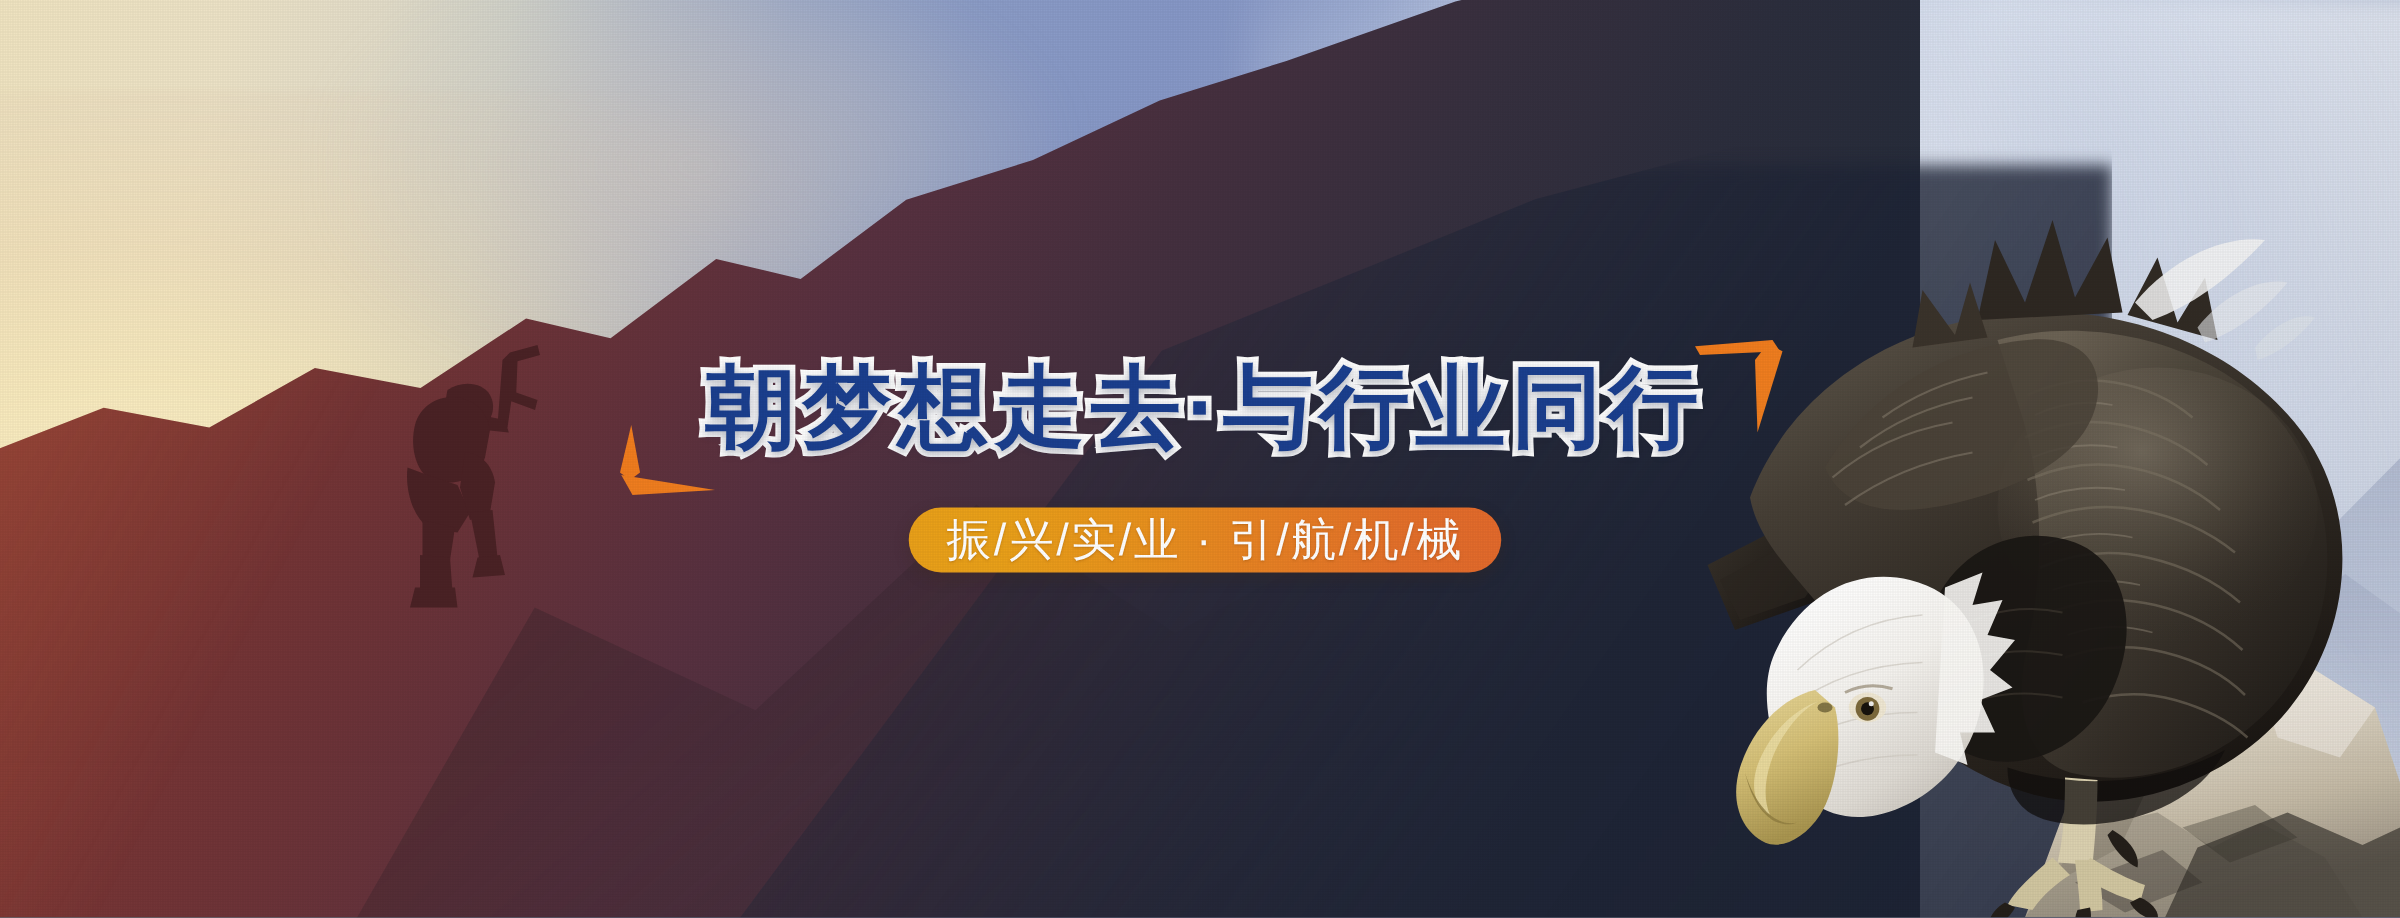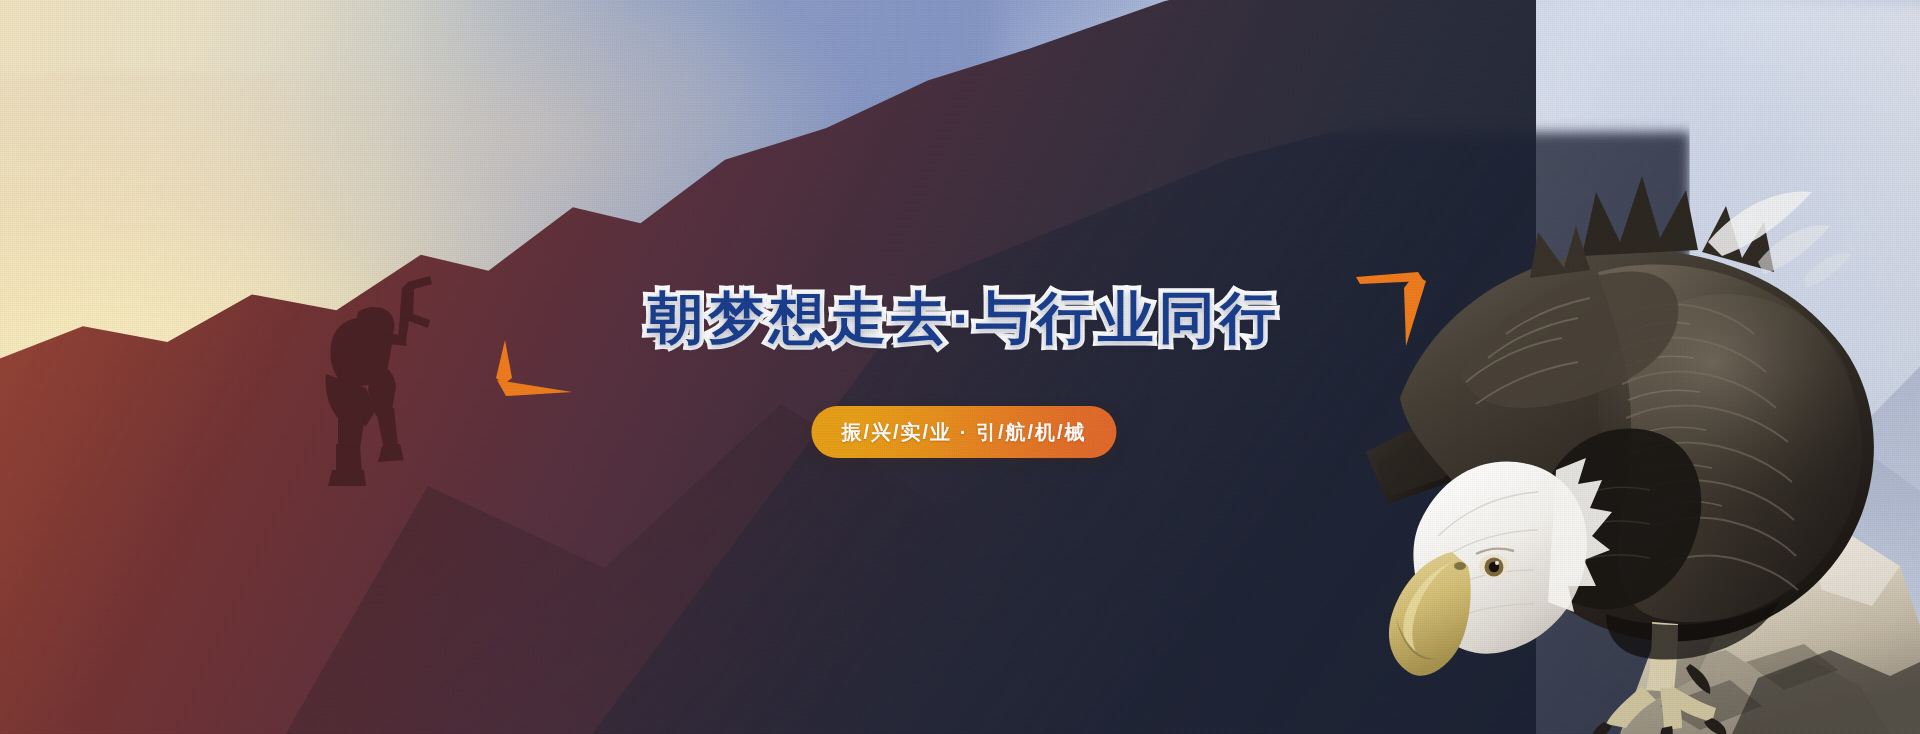--- a/index.html
+++ b/index.html
@@ -253,21 +253,21 @@
   }
   .accent-left  { left: 494px; top: 340px; width: 78px; height: 56px; }
   .accent-right { left: 1356px; top: 272px; width: 72px; height: 74px; }
 
   
   .headline {
     position: absolute;
     left: 0; right: 0;
     top: 290px;
     text-align: center;
-    font-size: 56px;
+    font-size: 72px;
     line-height: 1.0;
     font-weight: bold;
     letter-spacing: 5px;
     color: #1b3f8e;
     font-family: "Liberation Sans", "DejaVu Sans", sans-serif;
     -webkit-text-stroke: 9px #ffffff;
     paint-order: stroke fill;
     text-shadow: 0 3px 7px rgba(30,40,70,0.35);
     white-space: nowrap;
     padding-left: 8px;
@@ -283,22 +283,22 @@
     height: 52px;
     padding: 0 30px;
     display: flex;
     align-items: center;
     justify-content: center;
     border-radius: 26px;
     background: linear-gradient(96deg, #e9a019 0%, #e9a019 16%, #e8921d 38%, #e67f24 62%, #e3702a 82%, #e2692c 100%);
     box-shadow: 0 4px 12px rgba(60,40,20,0.28);
   }
   .pill-text {
-    font-size: 20px;
-    font-weight: bold;
+    font-size: 36px;
+    font-weight: normal;
     color: #ffffff;
     letter-spacing: 2px;
     line-height: 1;
     white-space: nowrap;
     font-family: "Liberation Sans", "DejaVu Sans", sans-serif;
     text-shadow: 0 1px 2px rgba(120,60,10,0.35);
   }
 
   
   .grain {

